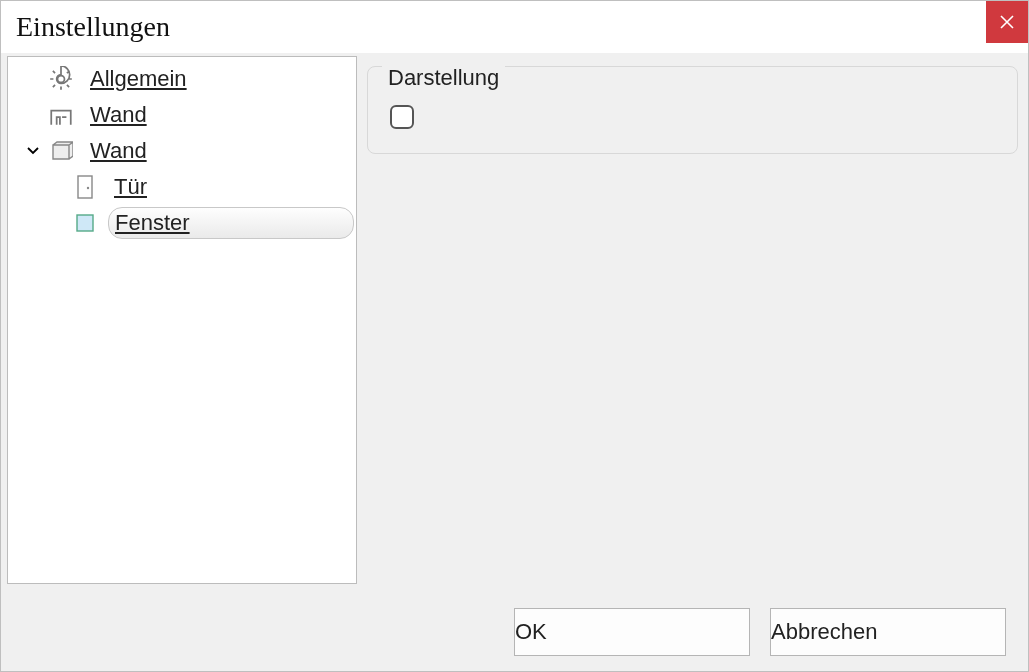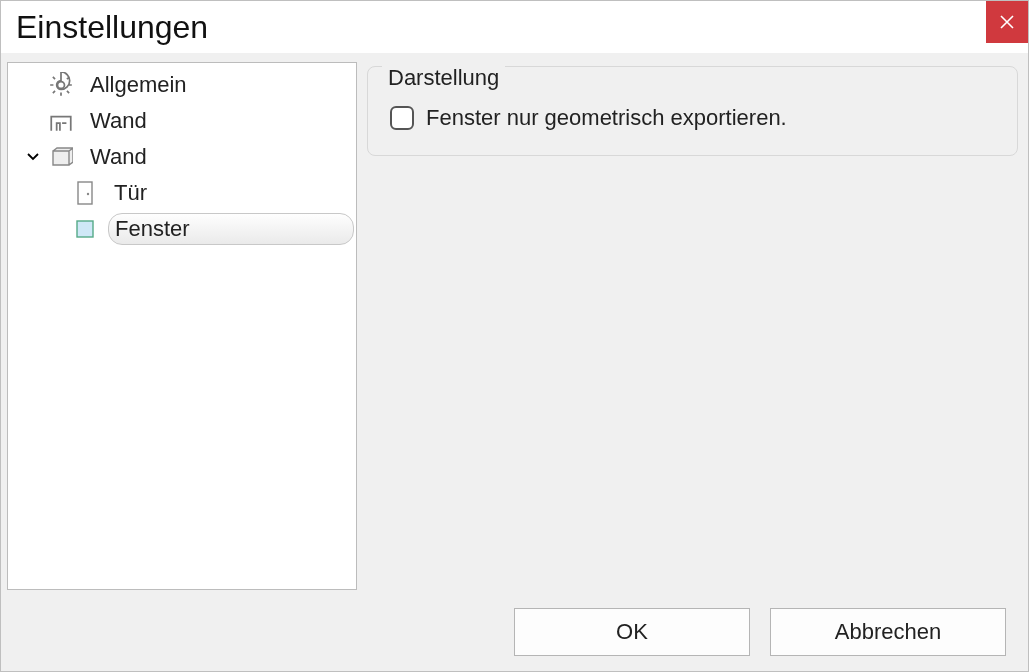--- a/index.html
+++ b/index.html
@@ -21,22 +21,23 @@
     flex-direction: column;
   }
   .titlebar {
     display: flex;
     align-items: center;
     height: 52px;
     padding-left: 15px;
     background: #fff;
   }
   .title {
-    font-size: 32px;
+    font-size: 28px;
     color: #111;
+    font-family: Liberation Serif, serif;
   }
   .close-btn {
     position: absolute;
     top: 0; right: 0;
     width: 42px; height: 42px;
     background: #d0393e;
     color: #fff;
     display: flex;
     align-items: center;
     justify-content: center;
@@ -45,24 +46,25 @@
   }
   .body {
     flex: 1;
     display: flex;
     background: #f0f0f0;
     border-top: 1px solid #f0f0f0;
   }
   .tree-panel {
     width: 350px;
     height: 528px;
-    margin: 8px 0 0 6px;
+    margin: 2px 0 0 6px;
     background: #fff;
     border: 1px solid #bcbcbc;
     padding-top: 4px;
+    text-decoration: underline;
   }
   .tree-item {
     display: flex;
     align-items: center;
     height: 36px;
     padding-left: 16px;
     cursor: default;
     font-size: 22px;
   }
   .tree-item .expander {
@@ -138,21 +140,21 @@
     background: #f0f0f0;
   }
   .btn {
     width: 236px;
     height: 48px;
     border: 1px solid #b5b5b5;
     background: #fdfdfd;
     font-size: 22px;
     display: flex;
     align-items: center;
-    justify-content: center;
+    justify-content: flex-start;
     cursor: pointer;
   }
 </style>
 </head>
 <body>
 
 <div class="dialog">
 
   <div class="titlebar">
     <span class="title">Einstellungen</span>
@@ -223,21 +225,20 @@
         <span class="label-wrap"><span>Fenster</span></span>
       </div>
 
     </div>
 
     <div class="right-panel">
       <div class="groupbox">
         <span class="groupbox-title">Darstellung</span>
         <div class="check-row">
           <span class="checkbox"></span>
-          <span>Fenster nur geometrisch exportieren.</span>
         </div>
       </div>
     </div>
 
   </div>
 
   <div class="button-bar">
     <div class="btn">
       <span>OK</span>
     </div>

